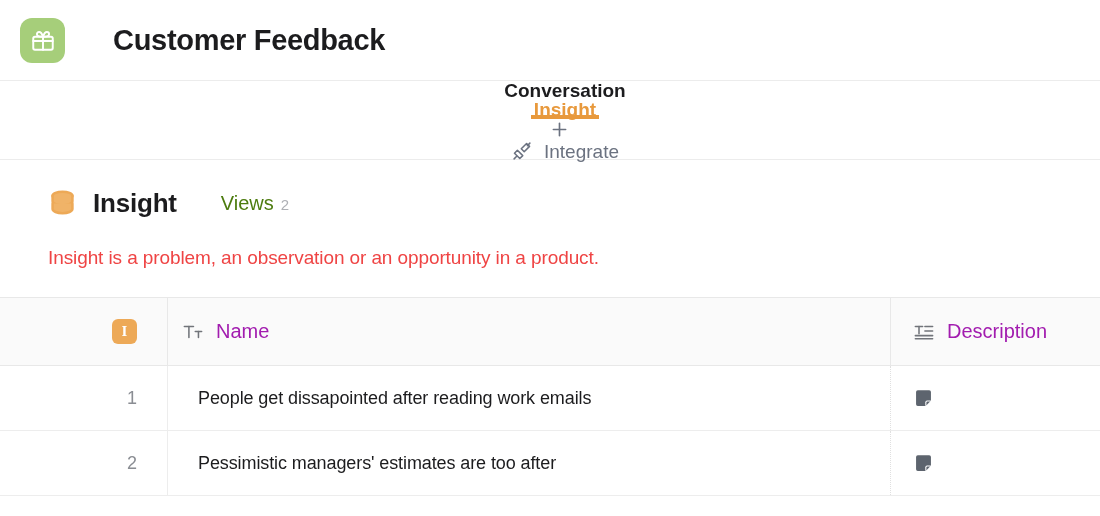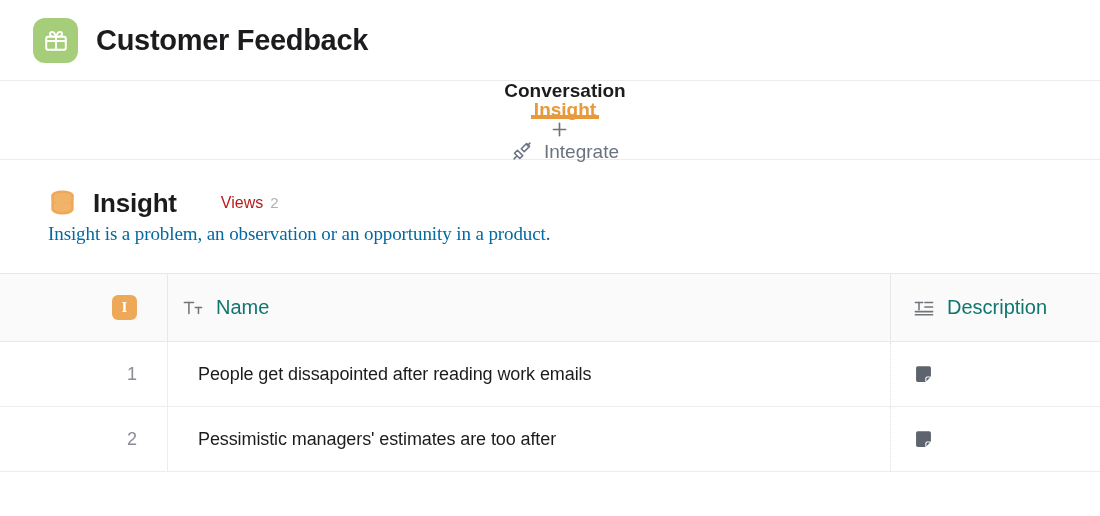--- a/index.html
+++ b/index.html
@@ -9,22 +9,23 @@
     background: #ffffff;
     font-family: "Liberation Sans", sans-serif;
     overflow: hidden;
   }
 
   
   .app-header {
     height: 81px;
     display: flex;
     align-items: center;
-    padding-left: 33px;
+    padding-left: 20px;
     border-bottom: 1px solid #ececec;
+    gap: 30px;
   }
   .app-icon {
     width: 45px;
     height: 45px;
     border-radius: 12px;
     background: #a6ce7a;
     display: flex;
     align-items: center;
     justify-content: center;
     flex: 0 0 auto;
@@ -91,28 +92,27 @@
     color: #1c1c1e;
     margin-left: 16px;
     letter-spacing: -0.2px;
   }
   .views-wrap {
     margin-left: 44px;
     display: flex;
     align-items: baseline;
     cursor: pointer;
   }
-  .views-label { font-size: 16px; color: #b91c1c; }
+  .views-label { font-size: 20px; color: #4d7c0f; }
   .views-count { font-size: 15px; color: #aeb0b5; margin-left: 7px; }
   .db-desc {
-    margin-top: 1px;
+    margin-top: 25px;
     font-size: 19px;
-    color: #0369a1;
+    color: #ef4444;
     letter-spacing: -0.1px;
-    font-family: Liberation Serif, serif;
   }
 
   
   .table {
     margin-top: 28px;
     width: 100%;
     border-top: 1px solid #e8e8e8;
   }
   .trow { display: flex; width: 100%; }
   .thead { background: #fafafa; border-bottom: 1px solid #e8e8e8; height: 68px; }
@@ -153,21 +153,21 @@
     align-items: center;
     justify-content: center;
     color: #ffffff;
     font-size: 15px;
     font-weight: bold;
     font-family: "Liberation Serif", serif;
     cursor: pointer;
   }
   .col-title {
     font-size: 20px;
-    color: #0f766e;
+    color: #a21caf;
     margin-left: 12px;
     white-space: nowrap;
   }
   .col-ico { flex: 0 0 auto; display: flex; align-items: center; }
   .rownum { font-size: 18px; color: #8a8d93; }
   .cell-text {
     font-size: 18px;
     color: #1c1c1e;
     letter-spacing: -0.1px;
     white-space: nowrap;

